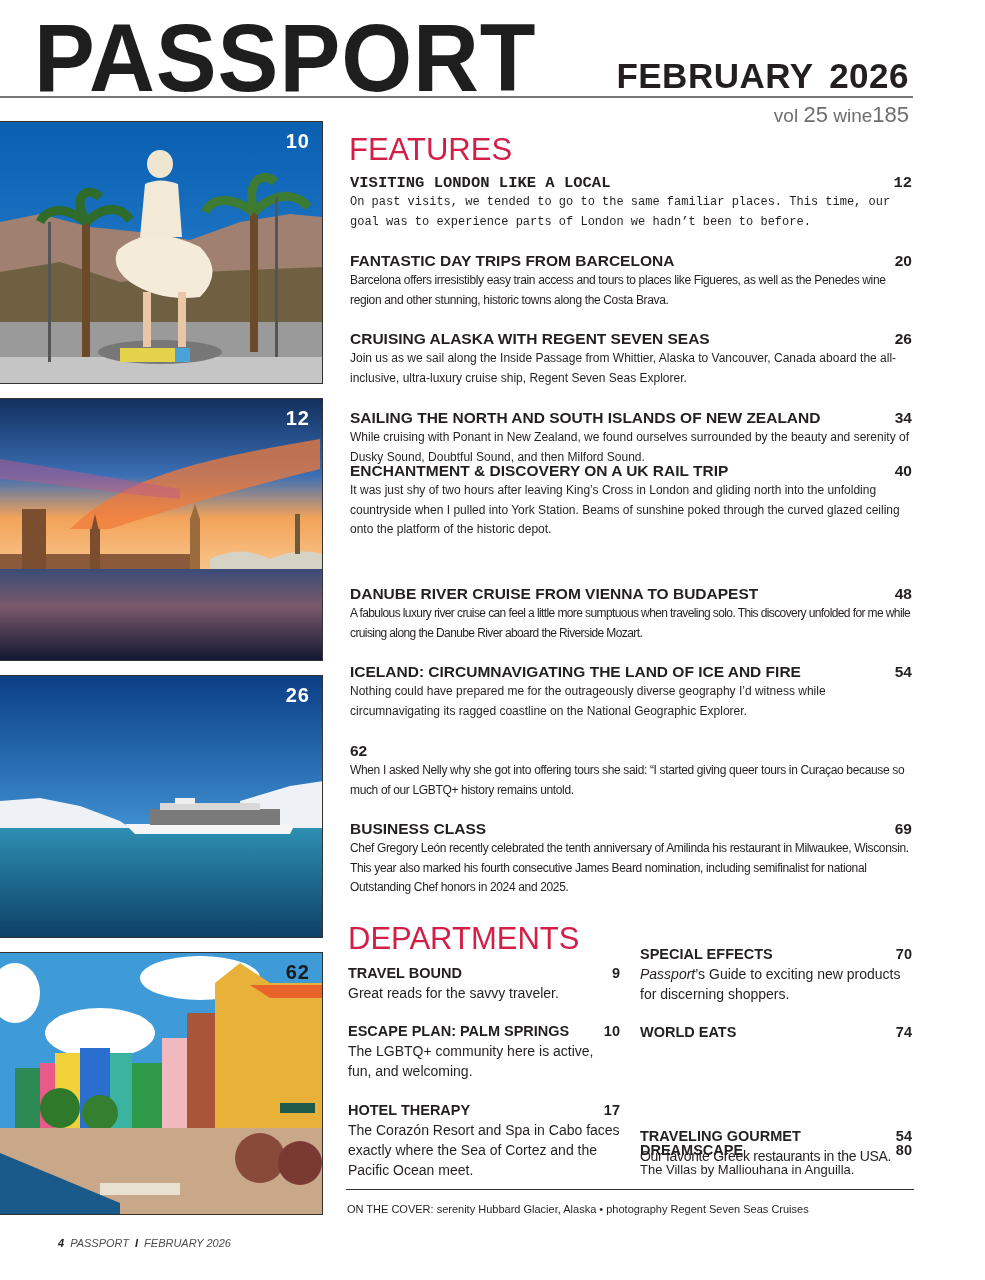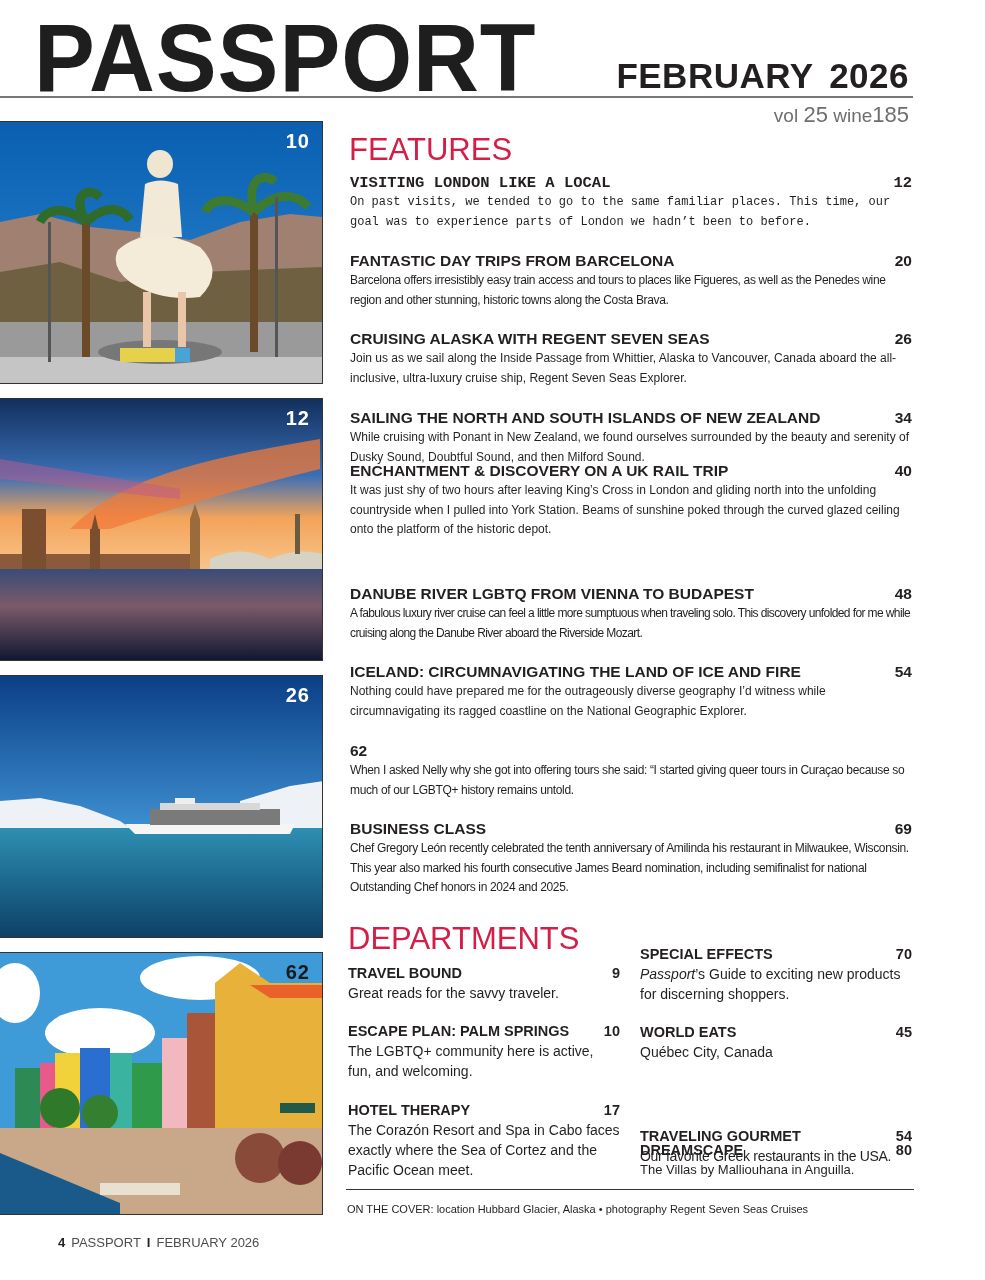--- a/index.html
+++ b/index.html
@@ -66,21 +66,21 @@
   .dept .desc i { font-style: italic; }
 
   .rule-bottom {
     position: absolute; left: 346px; top: 1189px; width: 568px; height: 1px; background: #333;
   }
   .cover-credit {
     position: absolute; left: 347px; top: 1202px; font-size: 11px; line-height: 14px; color: #231f20;
   }
   .cover-credit b { font-weight: 400; }
   .folio {
-    position: absolute; left: 58px; top: 1236px; font-size: 13px; line-height: 14px; color: #4d4d4d;
+    position: absolute; left: 58px; top: 1236px; font-size: 11px; line-height: 14px; color: #4d4d4d; font-style: italic;
   }
   .folio b { font-weight: 700; color: #231f20; margin-right: 6px; }
   .folio .sep { font-weight: 700; margin: 0 6px; color: #231f20; }
 </style>
 </head>
 <body>
 
 <div class="masthead">PASSPORT</div>
 <div class="issue-date">FEBRUARY 2026</div>
 <div class="rule-top"></div>
@@ -237,21 +237,21 @@
 </div>
 <div class="feature" style="top:462px;">
   <div class="head">
       <span>ENCHANTMENT &amp; DISCOVERY ON A UK RAIL TRIP</span>
       <span>40</span>
     </div>
   <div class="desc">It was just shy of two hours after leaving King’s Cross in London and gliding north into the unfolding countryside when I pulled into York Station. Beams of sunshine poked through the curved glazed ceiling onto the platform of the historic depot.</div>
 </div>
 <div class="feature" style="top:585px;">
   <div class="head">
-      <span>DANUBE RIVER LGBTQ FROM VIENNA TO BUDAPEST</span>
+      <span>DANUBE RIVER CRUISE FROM VIENNA TO BUDAPEST</span>
       <span>48</span>
     </div>
   <div class="desc tight" style="letter-spacing:-0.6px;">A fabulous luxury river cruise can feel a little more sumptuous when traveling solo. This discovery unfolded for me while cruising along the Danube River aboard the Riverside Mozart.</div>
 </div>
 <div class="feature" style="top:663px;">
   <div class="head">
       <span>ICELAND: CIRCUMNAVIGATING THE LAND OF ICE AND FIRE</span>
       <span>54</span>
     </div>
   <div class="desc">Nothing could have prepared me for the outrageously diverse geography I’d witness while circumnavigating its ragged coastline on the National Geographic Explorer.</div>
@@ -297,43 +297,42 @@
 <div class="dept" style="left:640px; top:945px;">
   <div class="head">
       <span>SPECIAL EFFECTS</span>
       <span>70</span>
     </div>
   <div class="desc"><i>Passport</i><span>’s Guide to exciting new products for discerning shoppers.</span></div>
 </div>
 <div class="dept" style="left:640px; top:1023px;">
   <div class="head">
       <span>WORLD EATS</span>
-      <span>45</span>
-    </div>
-  <div class="desc">Québec City, Canada</div>
+      <span>74</span>
+    </div>
 </div>
 <div class="dept" style="left:640px; top:1088px;margin-top:39px;">
   <div class="head">
       <span>TRAVELING GOURMET</span>
       <span>54</span>
     </div>
   <div class="desc" style="letter-spacing:-0.3px;">Our favorite Greek restaurants in the USA.</div>
 </div>
 <div class="dept" style="left:640px; top:1141px;">
   <div class="head">
       <span>DREAMSCAPE</span>
       <span>80</span>
     </div>
   <div class="desc small">The Villas by Malliouhana in Anguilla.</div>
 </div>
 
 <div class="rule-bottom"></div>
 <div class="cover-credit">
   <b>ON THE COVER:</b>
-  <span>location</span>
+  <span>serenity</span>
   <b>Hubbard Glacier, Alaska</b>
   <b>•</b>
   <span>photography</span>
   <b>Regent Seven Seas Cruises</b>
 </div>
 
 <div class="folio">
   <b>4</b><span>PASSPORT</span><span class="sep">I</span><span>FEBRUARY 2026</span>
 </div>
 

